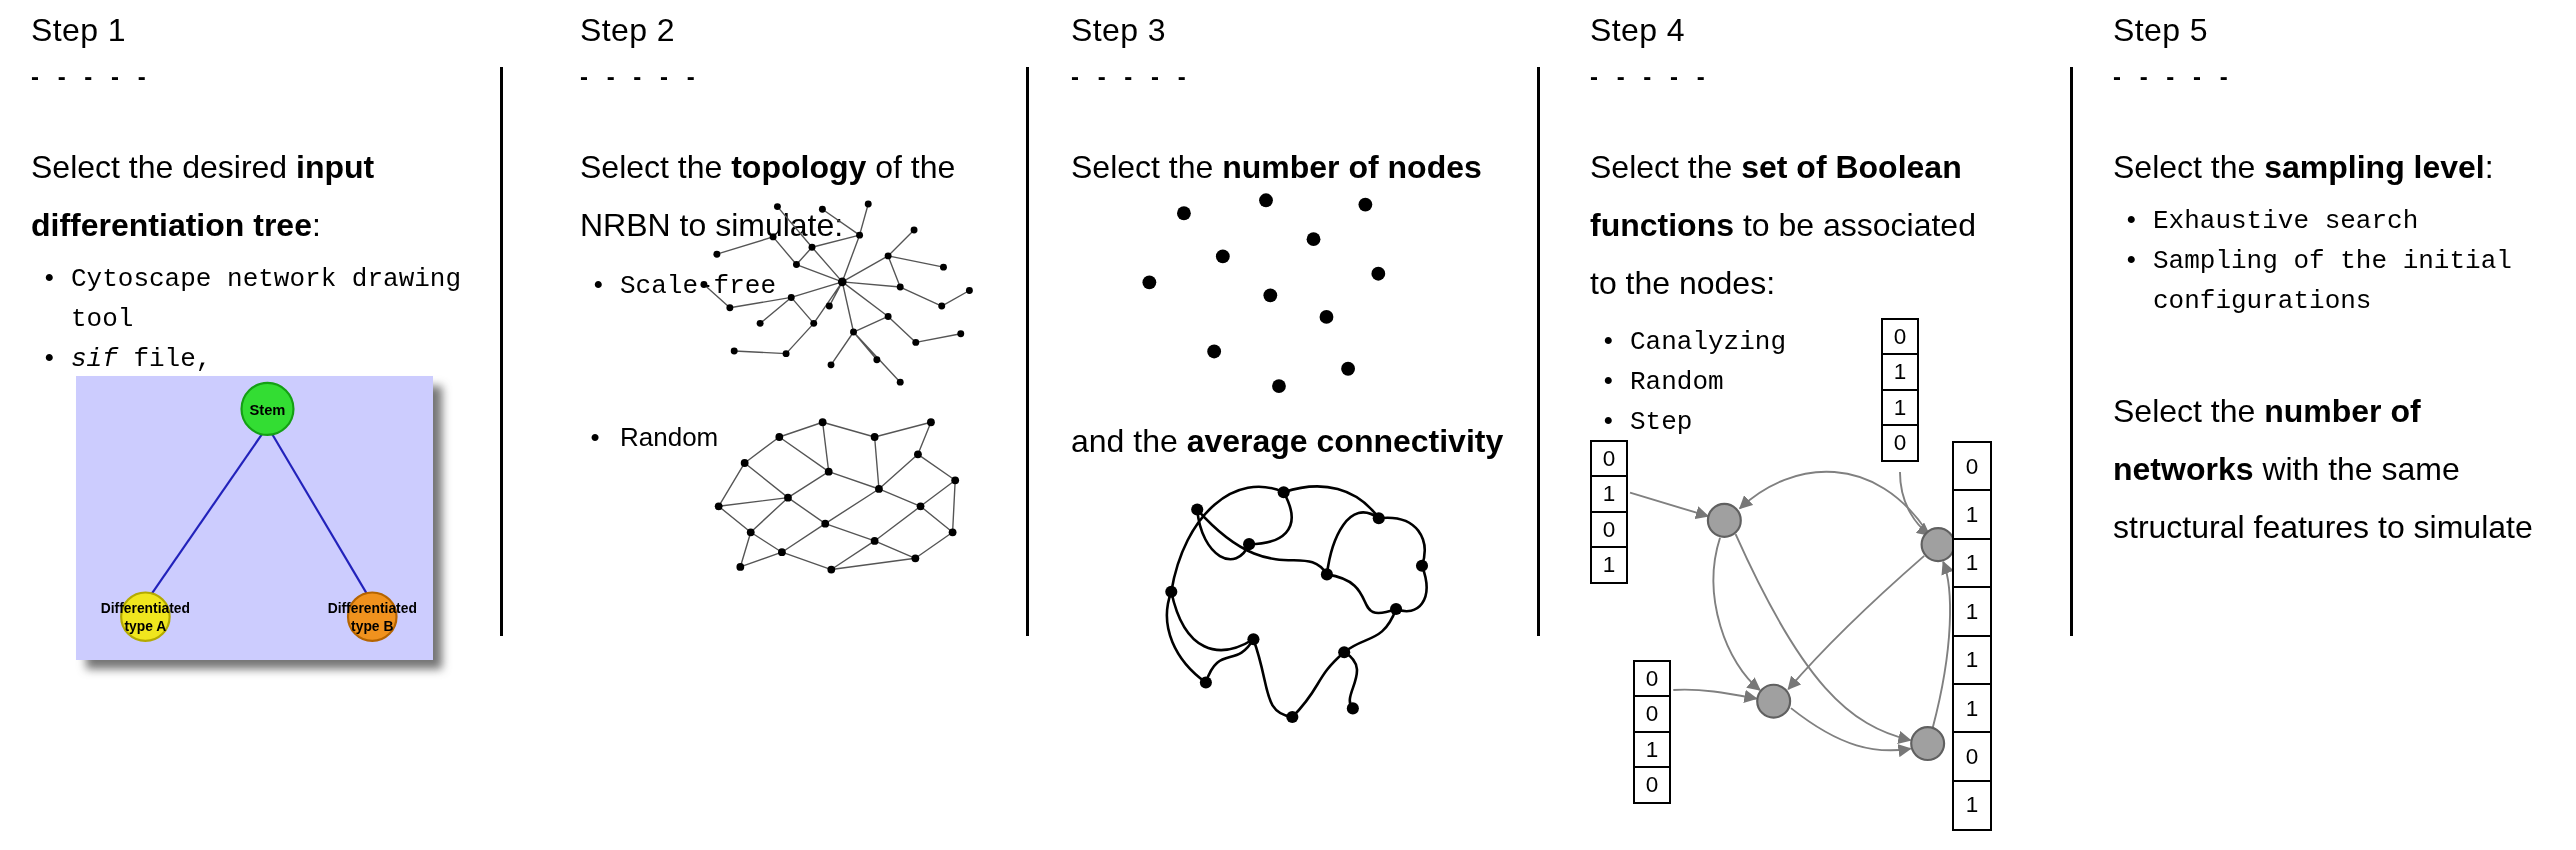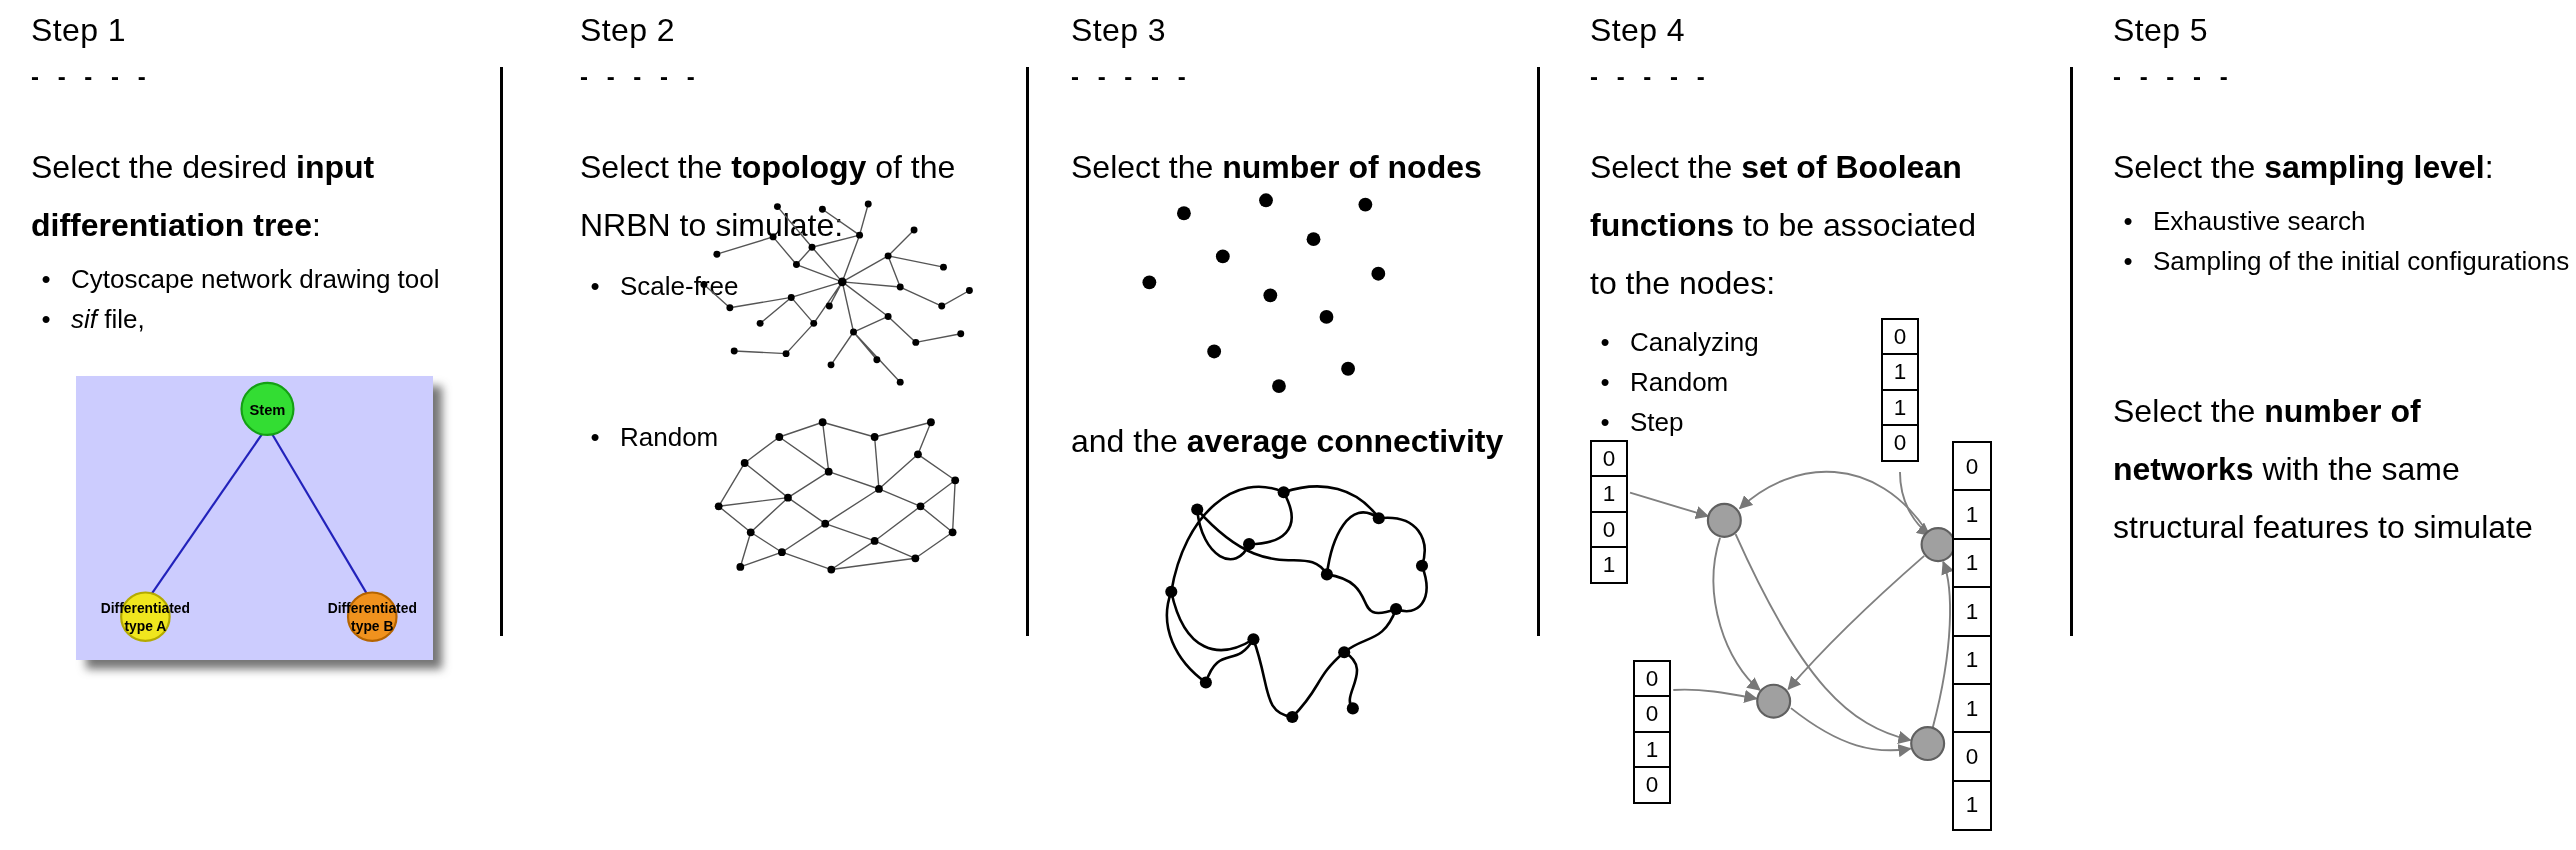--- a/index.html
+++ b/index.html
@@ -10,21 +10,21 @@
   #col1 { left:31px;   width:459px; }
   #col2 { left:554px;  width:441px;margin-left:26px; }
   #col3 { left:1071px; width:485px; }
   #col4 { left:1590px; width:472px; }
   #col5 { left:2113px; width:463px; }
 
   .step-title { font-size:32px; font-weight:normal; margin:0; letter-spacing:0.4px; }
   .dashes { margin-top:14px; font-size:24px; font-weight:bold; letter-spacing:6px; white-space:nowrap; }
   p.body { font-size:32px; line-height:58px; margin:47px 0 0 0; }
   p.body b { font-weight:bold; }
-  .bullets { margin-top:5.2px; }
+  .bullets { margin-top:5.2px;font-family:Liberation Mono, monospace; }
   .bullet { display:flex; font-size:26px; line-height:40px; }
   .bullet::before { content:"•"; flex:0 0 40px; padding-left:10.4px; box-sizing:border-box; }
   .bullet-text { flex:1; }
   .abs { position:absolute; }
 
   .divider { position:absolute; top:67px; width:2.6px; height:569px; background:#000; }
   #div1 { left:500px; } #div2 { left:1026px; } #div3 { left:1537px; } #div4 { left:2070px; }
 
   
   .tree-figure { position:absolute; left:45px; top:364px; width:357px; height:284px;

